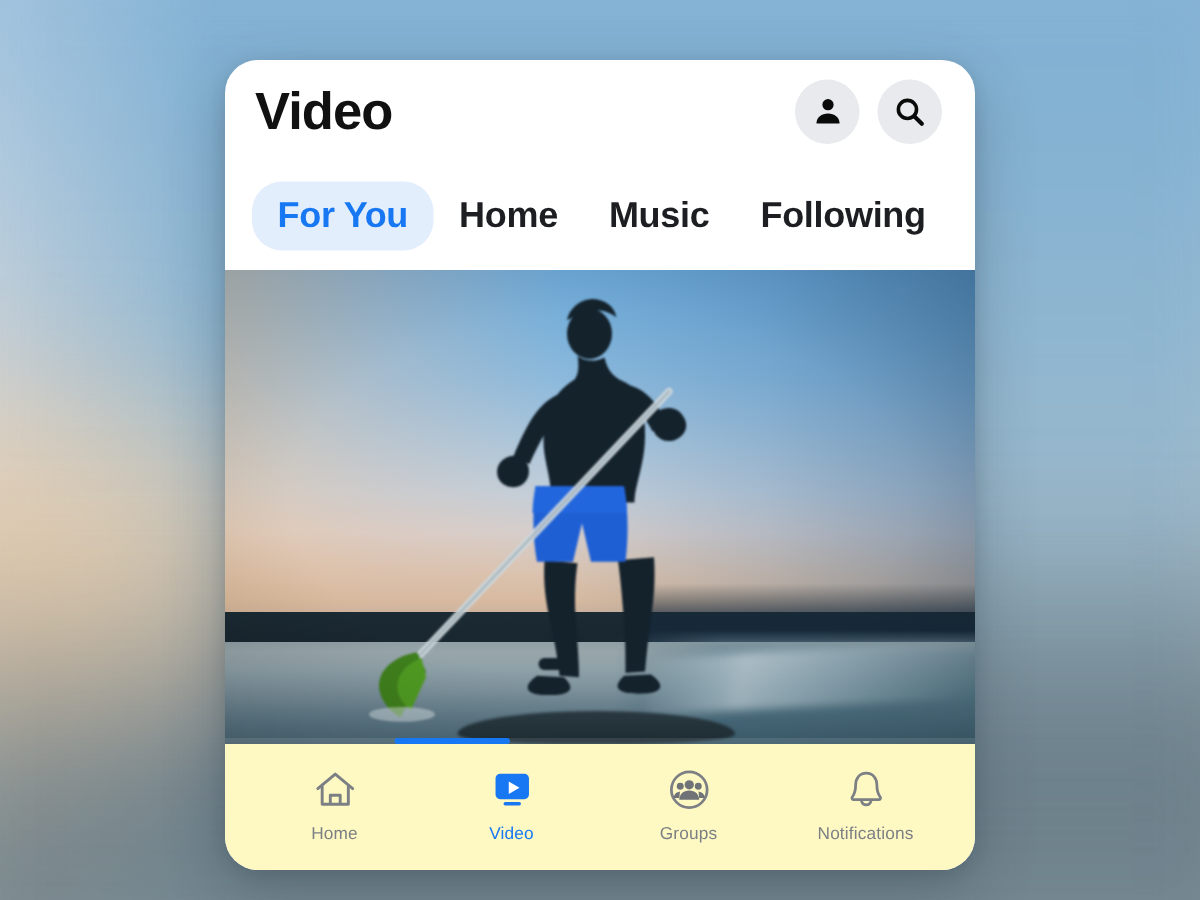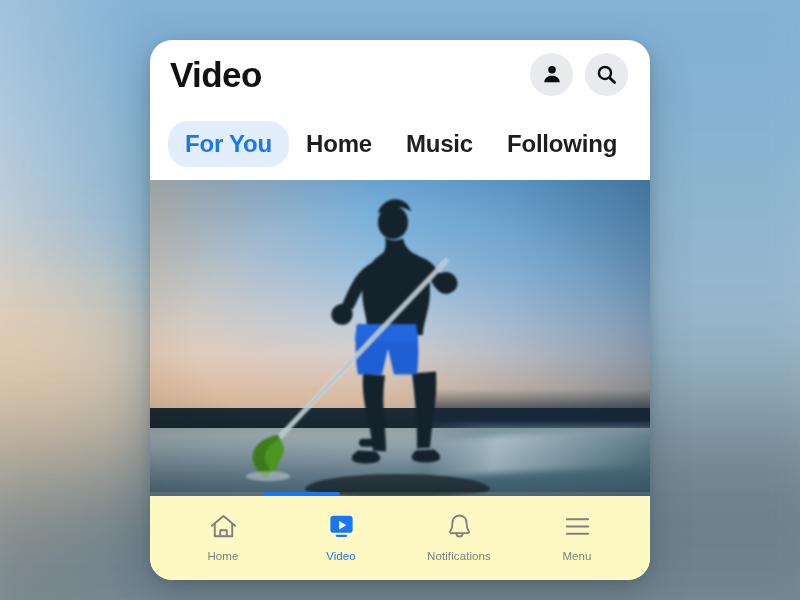--- a/index.html
+++ b/index.html
@@ -354,36 +354,40 @@
       <span class="nav-icon">
         <svg width="31" height="31" viewBox="0 0 32 32" aria-hidden="true">
           <rect x="4.5" y="5" width="23" height="17.5" rx="3.2" fill="#1877f2"></rect>
           <path d="M13.6 10.4l7.4 4.3-7.4 4.3z" fill="#ffffff"></path>
           <rect x="10" y="24.4" width="12" height="2.4" rx="1.2" fill="#1877f2"></rect>
         </svg>
       </span>
       <span class="nav-label">Video</span>
     </div>
 
+    <div class="nav-item">
+      <span class="nav-icon">
+        <svg width="31" height="31" viewBox="0 0 32 32" aria-hidden="true">
+          <circle cx="16" cy="16" r="12.3" fill="none" stroke="#7c7f84" stroke-width="1.9"></circle>
+          <circle cx="16" cy="12.6" r="3.2" fill="#6f7378"></circle>
+          <circle cx="9.8" cy="13.6" r="2.4" fill="#6f7378"></circle>
+          <circle cx="22.2" cy="13.6" r="2.4" fill="#6f7378"></circle>
+          <path d="M16 16.6c4.2 0 6.6 2.6 6.9 6.2H9.1c.3-3.6 2.7-6.2 6.9-6.2z" fill="#6f7378"></path>
+          <path d="M9.6 17.2c-2.6.3-4.1 2-4.4 4.4h4z" fill="#6f7378"></path>
+          <path d="M22.4 17.2c2.6.3 4.1 2 4.4 4.4h-4z" fill="#6f7378"></path>
+        </svg>
+      </span>
+      <span class="nav-label">Groups</span>
+    </div>
 
     <div class="nav-item">
       <span class="nav-icon">
         <svg width="31" height="31" viewBox="0 0 32 32" aria-hidden="true">
           <path d="M16 4.6c-4.6 0-7.3 3.5-7.3 8 0 4.2-1 6.7-2.3 8.4-.6.8 0 1.8 1 1.8h17.2c1 0 1.6-1 1-1.8-1.3-1.7-2.3-4.2-2.3-8.4 0-4.5-2.7-8-7.3-8z" fill="none" stroke="#7c7f84" stroke-width="1.9" stroke-linejoin="round"></path>
           <path d="M12.6 23.2c.4 2 1.7 3.2 3.4 3.2s3-1.2 3.4-3.2" fill="none" stroke="#7c7f84" stroke-width="1.9" stroke-linecap="round"></path>
         </svg>
       </span>
       <span class="nav-label">Notifications</span>
     </div>
 
-    <div class="nav-item">
-      <span class="nav-icon">
-        <svg width="31" height="31" viewBox="0 0 32 32" aria-hidden="true">
-          <line x1="5" y1="8.6" x2="27" y2="8.6" stroke="#7c7f84" stroke-width="2.1" stroke-linecap="round"></line>
-          <line x1="5" y1="16" x2="27" y2="16" stroke="#7c7f84" stroke-width="2.1" stroke-linecap="round"></line>
-          <line x1="5" y1="23.4" x2="27" y2="23.4" stroke="#7c7f84" stroke-width="2.1" stroke-linecap="round"></line>
-        </svg>
-      </span>
-      <span class="nav-label">Menu</span>
-    </div>
 
   </div>
 </div>
 
 </body></html>

